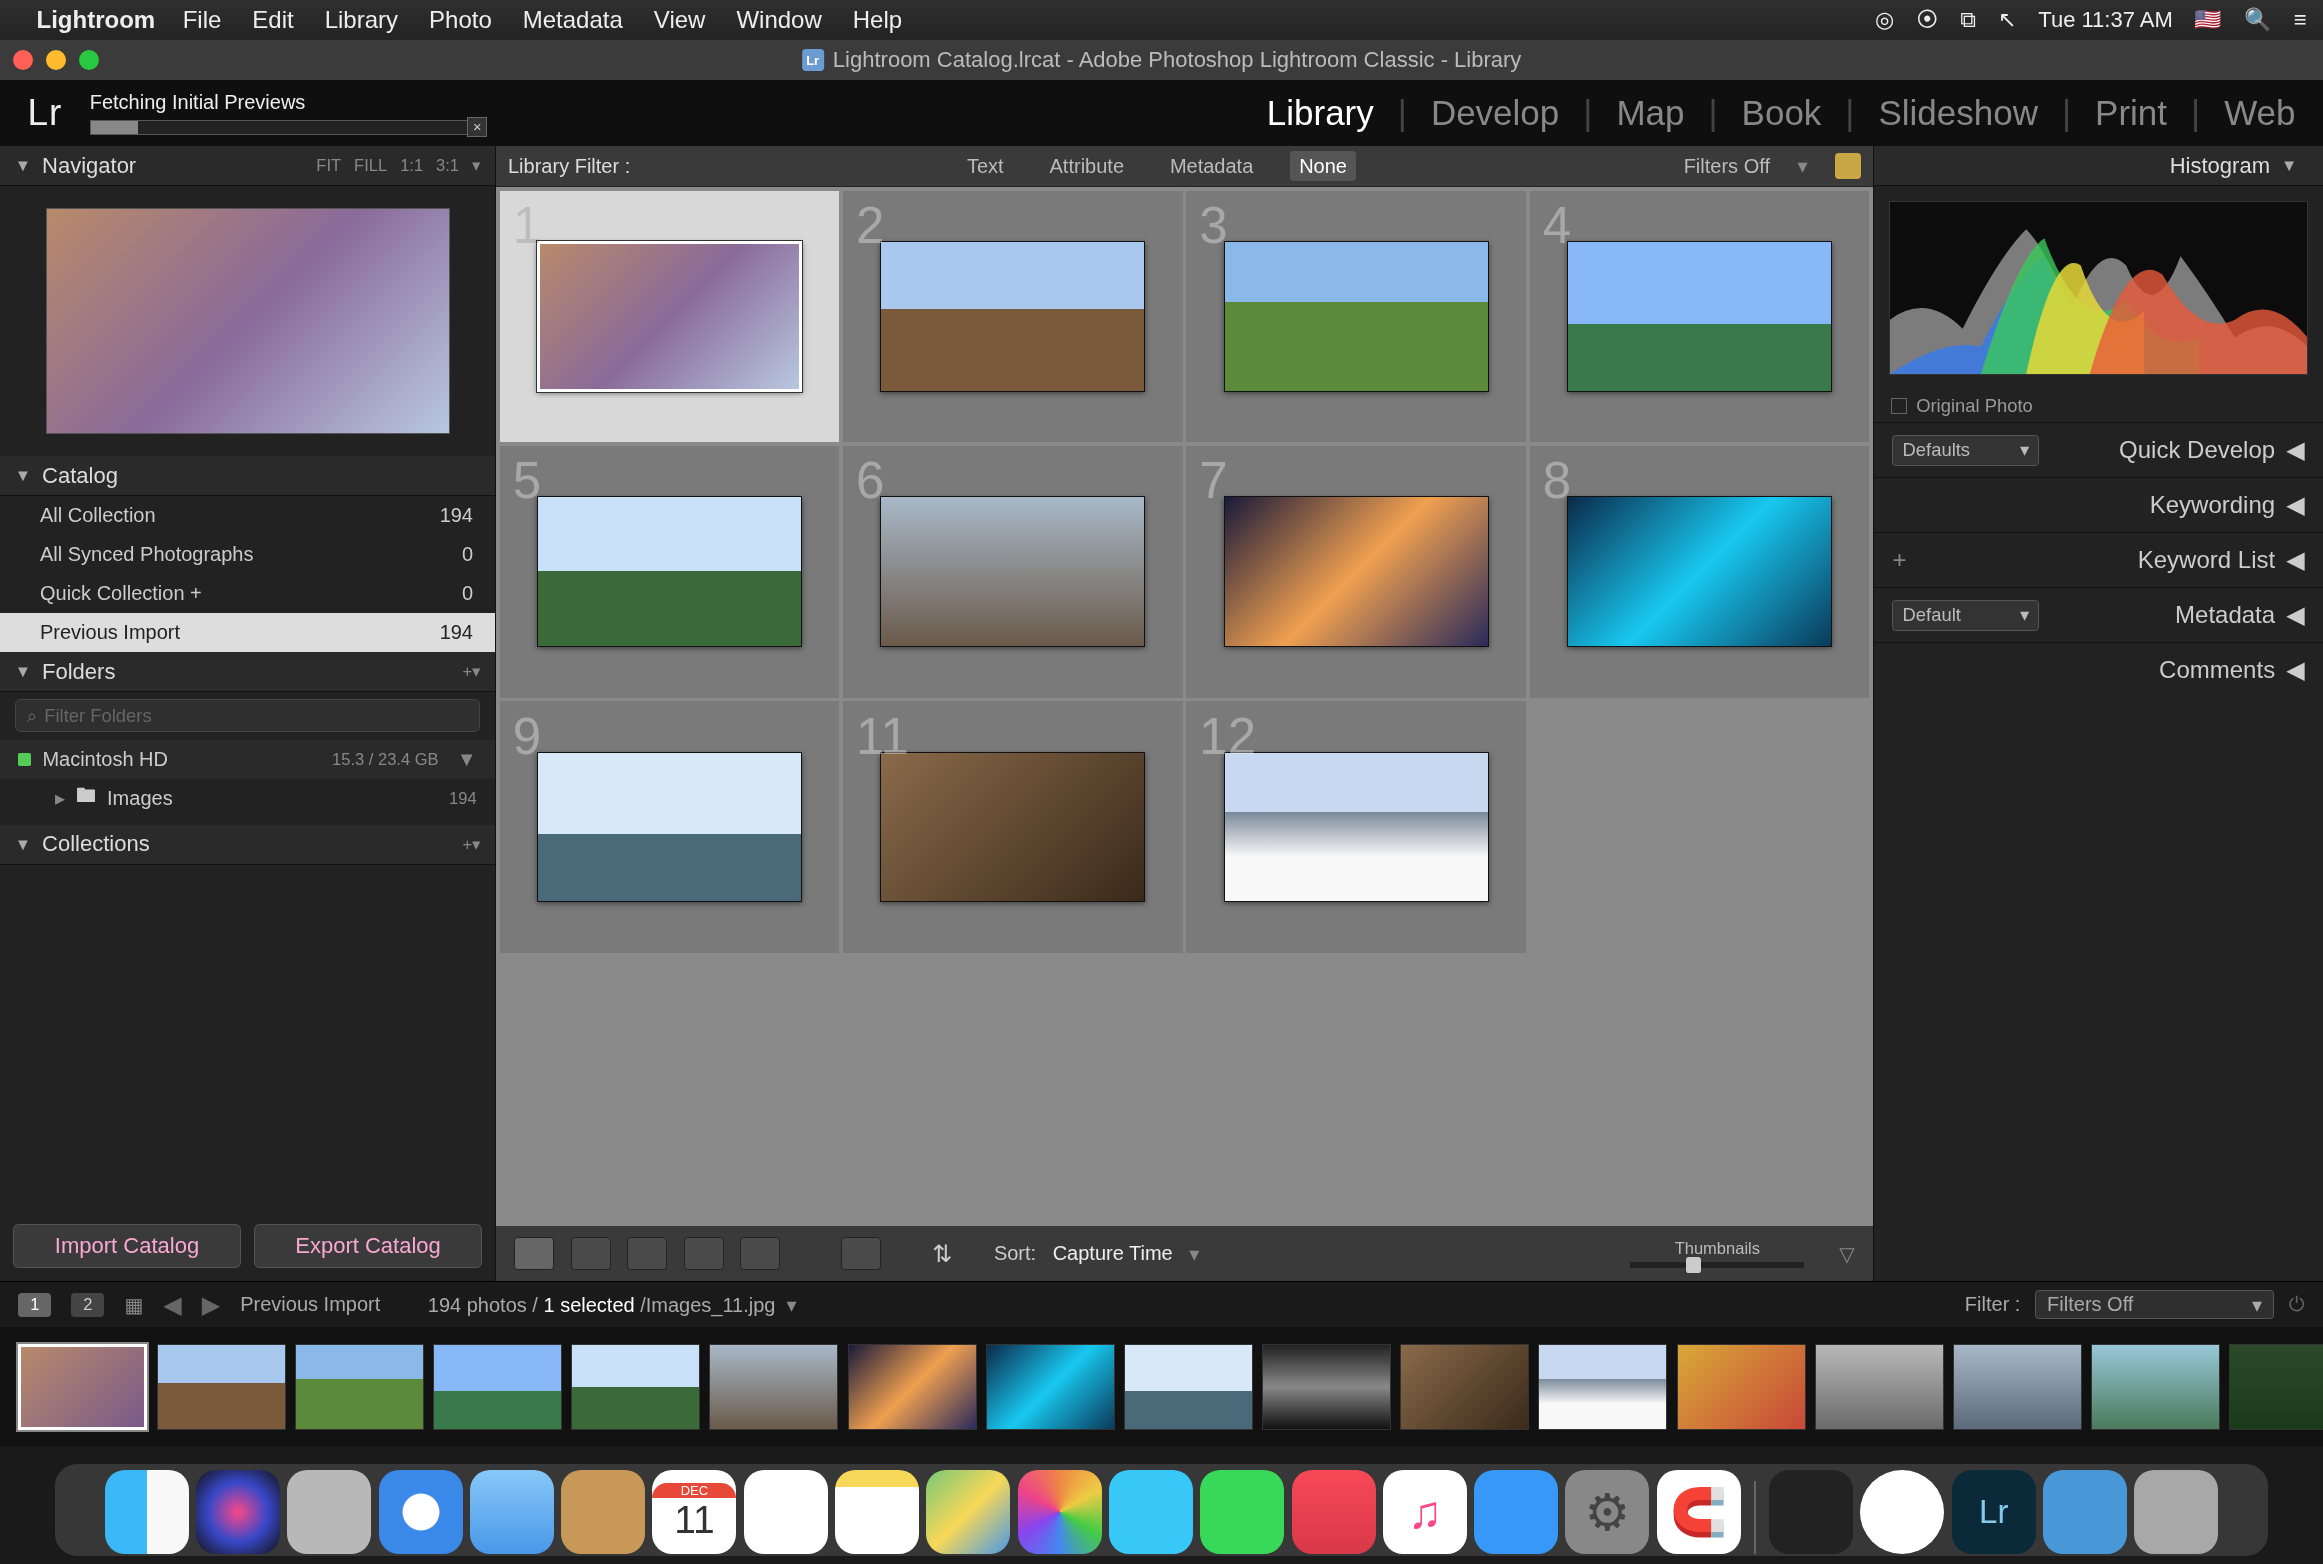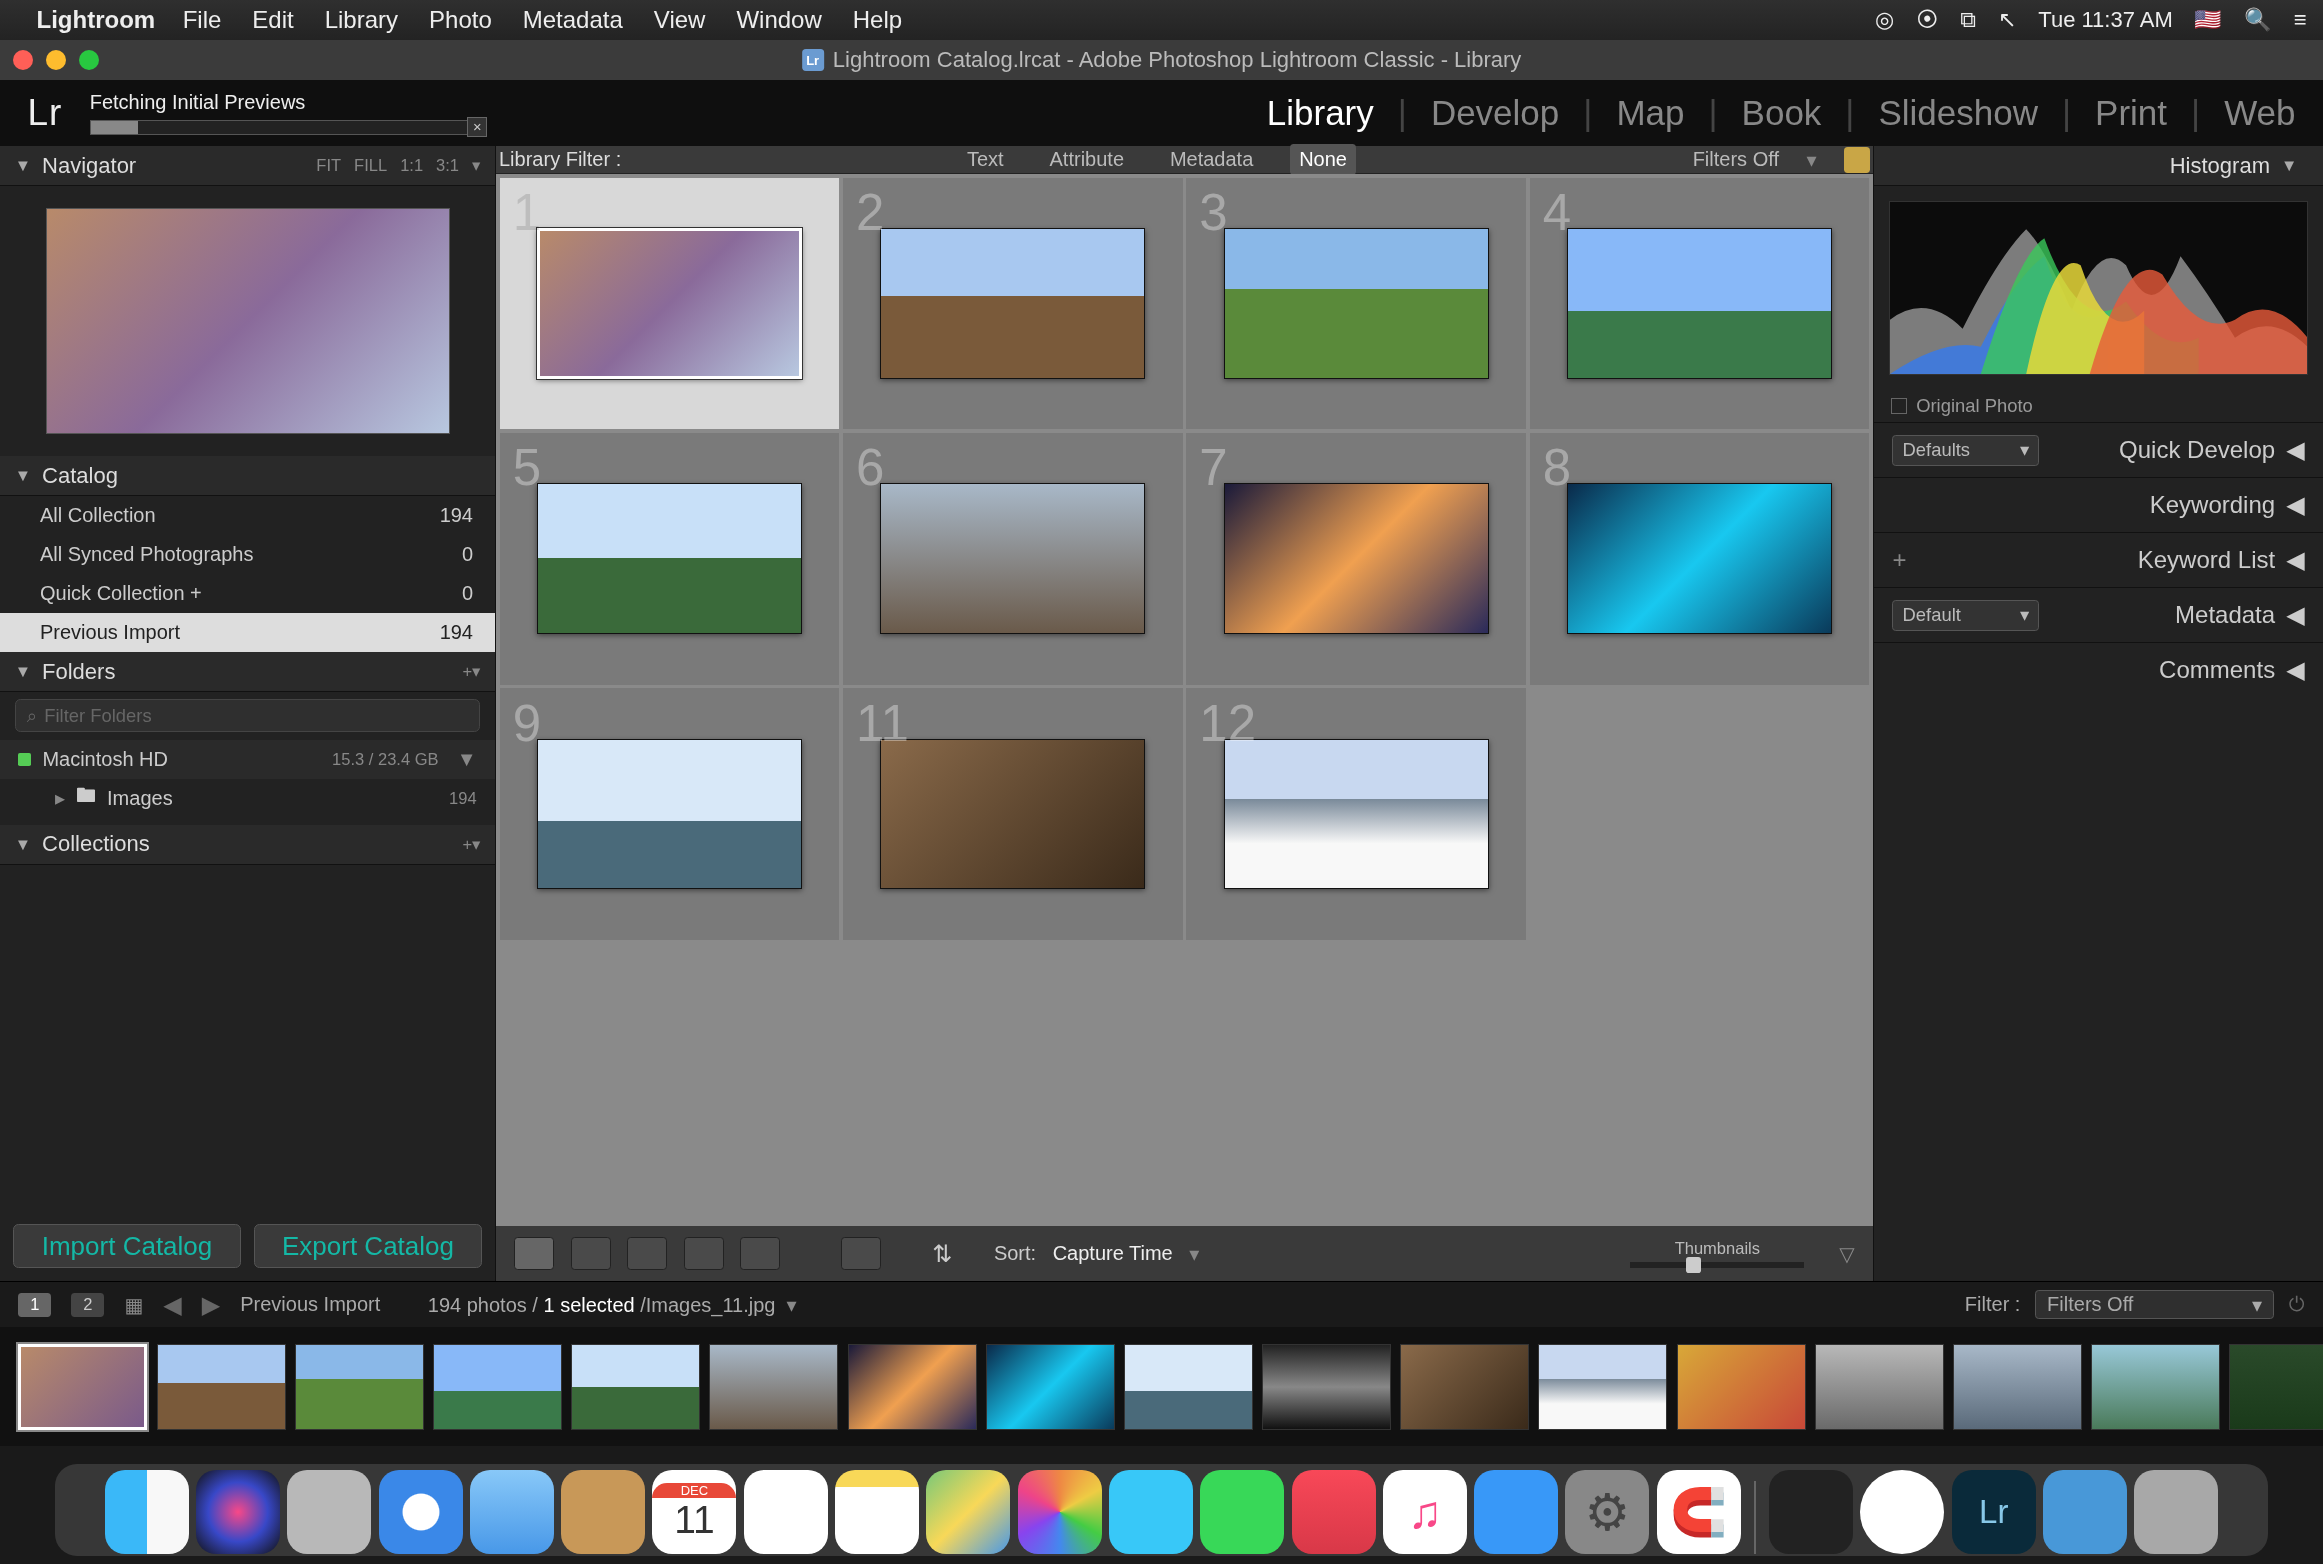--- a/index.html
+++ b/index.html
@@ -54,24 +54,24 @@
 .cat-row .ct { margin-left:auto; }
 
 
 .folder-filter{margin:7.3px 14.7px;height:33px;background:#2f2f2f;border:0.9px solid #444;border-radius:5.5px;display:flex;align-items:center;padding:0 11px;color:#666;font-size:18.4px}
 .folder-row{height:39px;display:flex;align-items:center;padding:0 18.4px;font-size:20px;color:#ccc;background:#2a2a2a;gap:11px}
 .folder-row .size{margin-left:auto;font-size:16.5px;color:#888}
 .drive-dot{width:13px;height:13px;background:#5c5;border-radius:1.8px}
 
 
 .leftbtns{margin-top:auto;padding:13px;display:flex;gap:13px}
-.lrbtn{flex:1;height:44px;background:#3a3a3a;border:0.9px solid #555;border-radius:5.5px;color:#14b8a6;font-size:26px;display:flex;align-items:center;justify-content:center;cursor:default}
-
-
-.filterbar{height:28px;background:#3a3a3a;display:flex;align-items:center;padding:0 3px;font-size:20px;color:#bbb;gap:27.5px;border-bottom:0.9px solid #222}
+.lrbtn{flex:1;height:44px;background:#3a3a3a;border:0.9px solid #555;border-radius:5.5px;color:#f9a8d4;font-size:22px;display:flex;align-items:center;justify-content:center;cursor:default}
+
+
+.filterbar{height:41px;background:#3a3a3a;display:flex;align-items:center;padding:0 12px;font-size:20px;color:#bbb;gap:27.5px;border-bottom:0.9px solid #222}
 .filterbar .lbl{font-weight:500;color:#ddd}
 .filterbar .spacer{flex:1}
 .filterbar .fitem{cursor:default;padding:3.7px 9.2px}
 .filterbar .fitem.act{background:#555;border-radius:3.7px;color:#fff}
 .lock-ic{width:26px;height:26px;background:#c9a646;border-radius:3.7px}
 
 
 .gridwrap{flex:1;overflow:auto;background:#8a8a8a;padding:3.7px}
 .grid{display:grid;grid-template-columns:repeat(4,1fr);gap:3.7px}
 .cell{aspect-ratio:1.35/1;background:#7a7a7a;position:relative;display:flex;align-items:center;justify-content:center}

